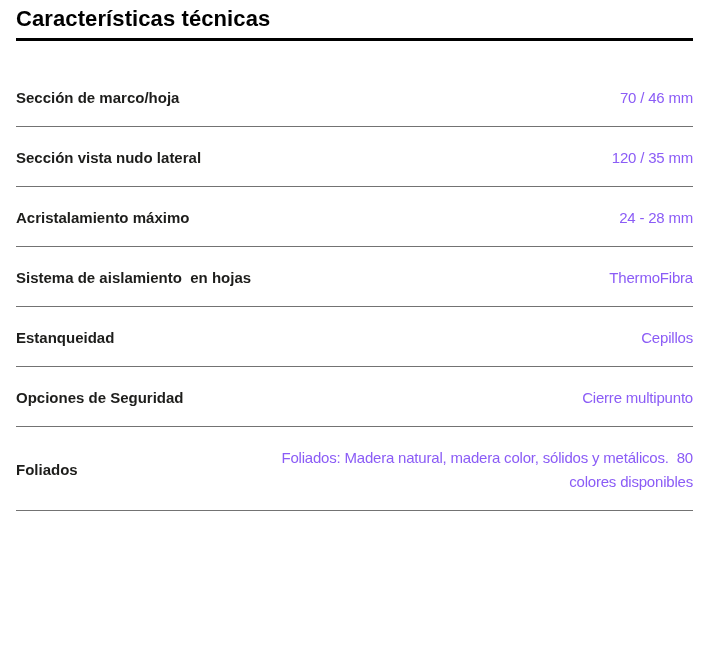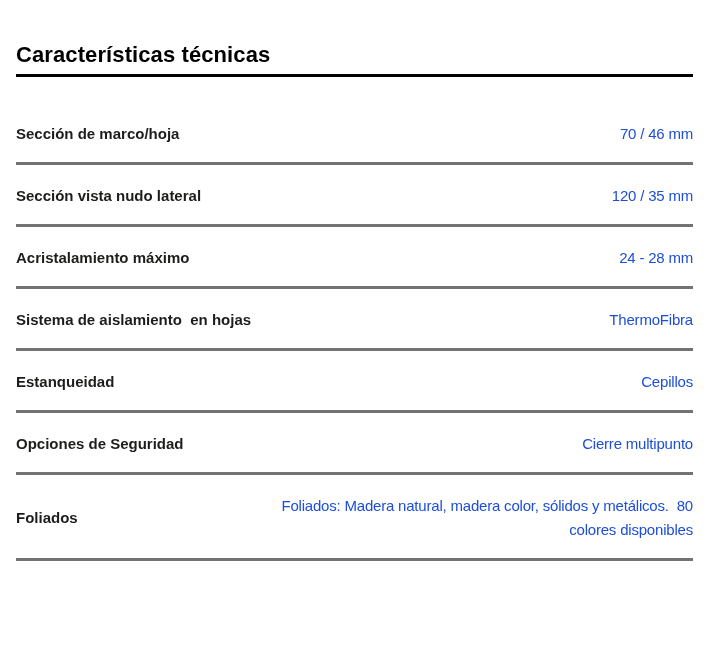--- a/index.html
+++ b/index.html
@@ -10,21 +10,20 @@
   body {
     width: 707px;
     height: 667px;
     font-family: "Liberation Sans", "DejaVu Sans", sans-serif;
     -webkit-font-smoothing: antialiased;
     overflow: hidden;
   }
   .page {
     box-sizing: border-box;
     padding: 6px 14px 0 16px;
-    margin-top: 36px;
   }
   .title {
     margin: 0;
     font-size: 22px;
     line-height: 26px;
     font-weight: 700;
     color: #000000;
     letter-spacing: 0.1px;
     padding-bottom: 6px;
     border-bottom: 3px solid #000000;
@@ -32,38 +31,38 @@
   .spec-table {
     margin-top: 26px;
   }
   .spec-row {
     box-sizing: border-box;
     display: flex;
     justify-content: space-between;
     align-items: center;
     gap: 24px;
     padding: 19px 0 16px 0;
-    border-bottom: 3px solid #737373;
+    border-bottom: 1px solid #737373;
   }
   .spec-label {
     flex: 0 0 auto;
     font-size: 15px;
     line-height: 24px;
     font-weight: 700;
     color: #1d1d1b;
     white-space: pre-wrap;
   }
   .spec-value {
     flex: 0 1 auto;
     max-width: 430px;
     font-size: 15px;
     line-height: 24px;
     font-weight: 400;
     letter-spacing: -0.2px;
-    color: #1d4ed8;
+    color: #8b5cf6;
     text-align: right;
     white-space: pre-wrap;
   }
 </style>
 </head>
 <body>
 
 <main class="page">
 
   <h1 class="title">Características técnicas</h1>

